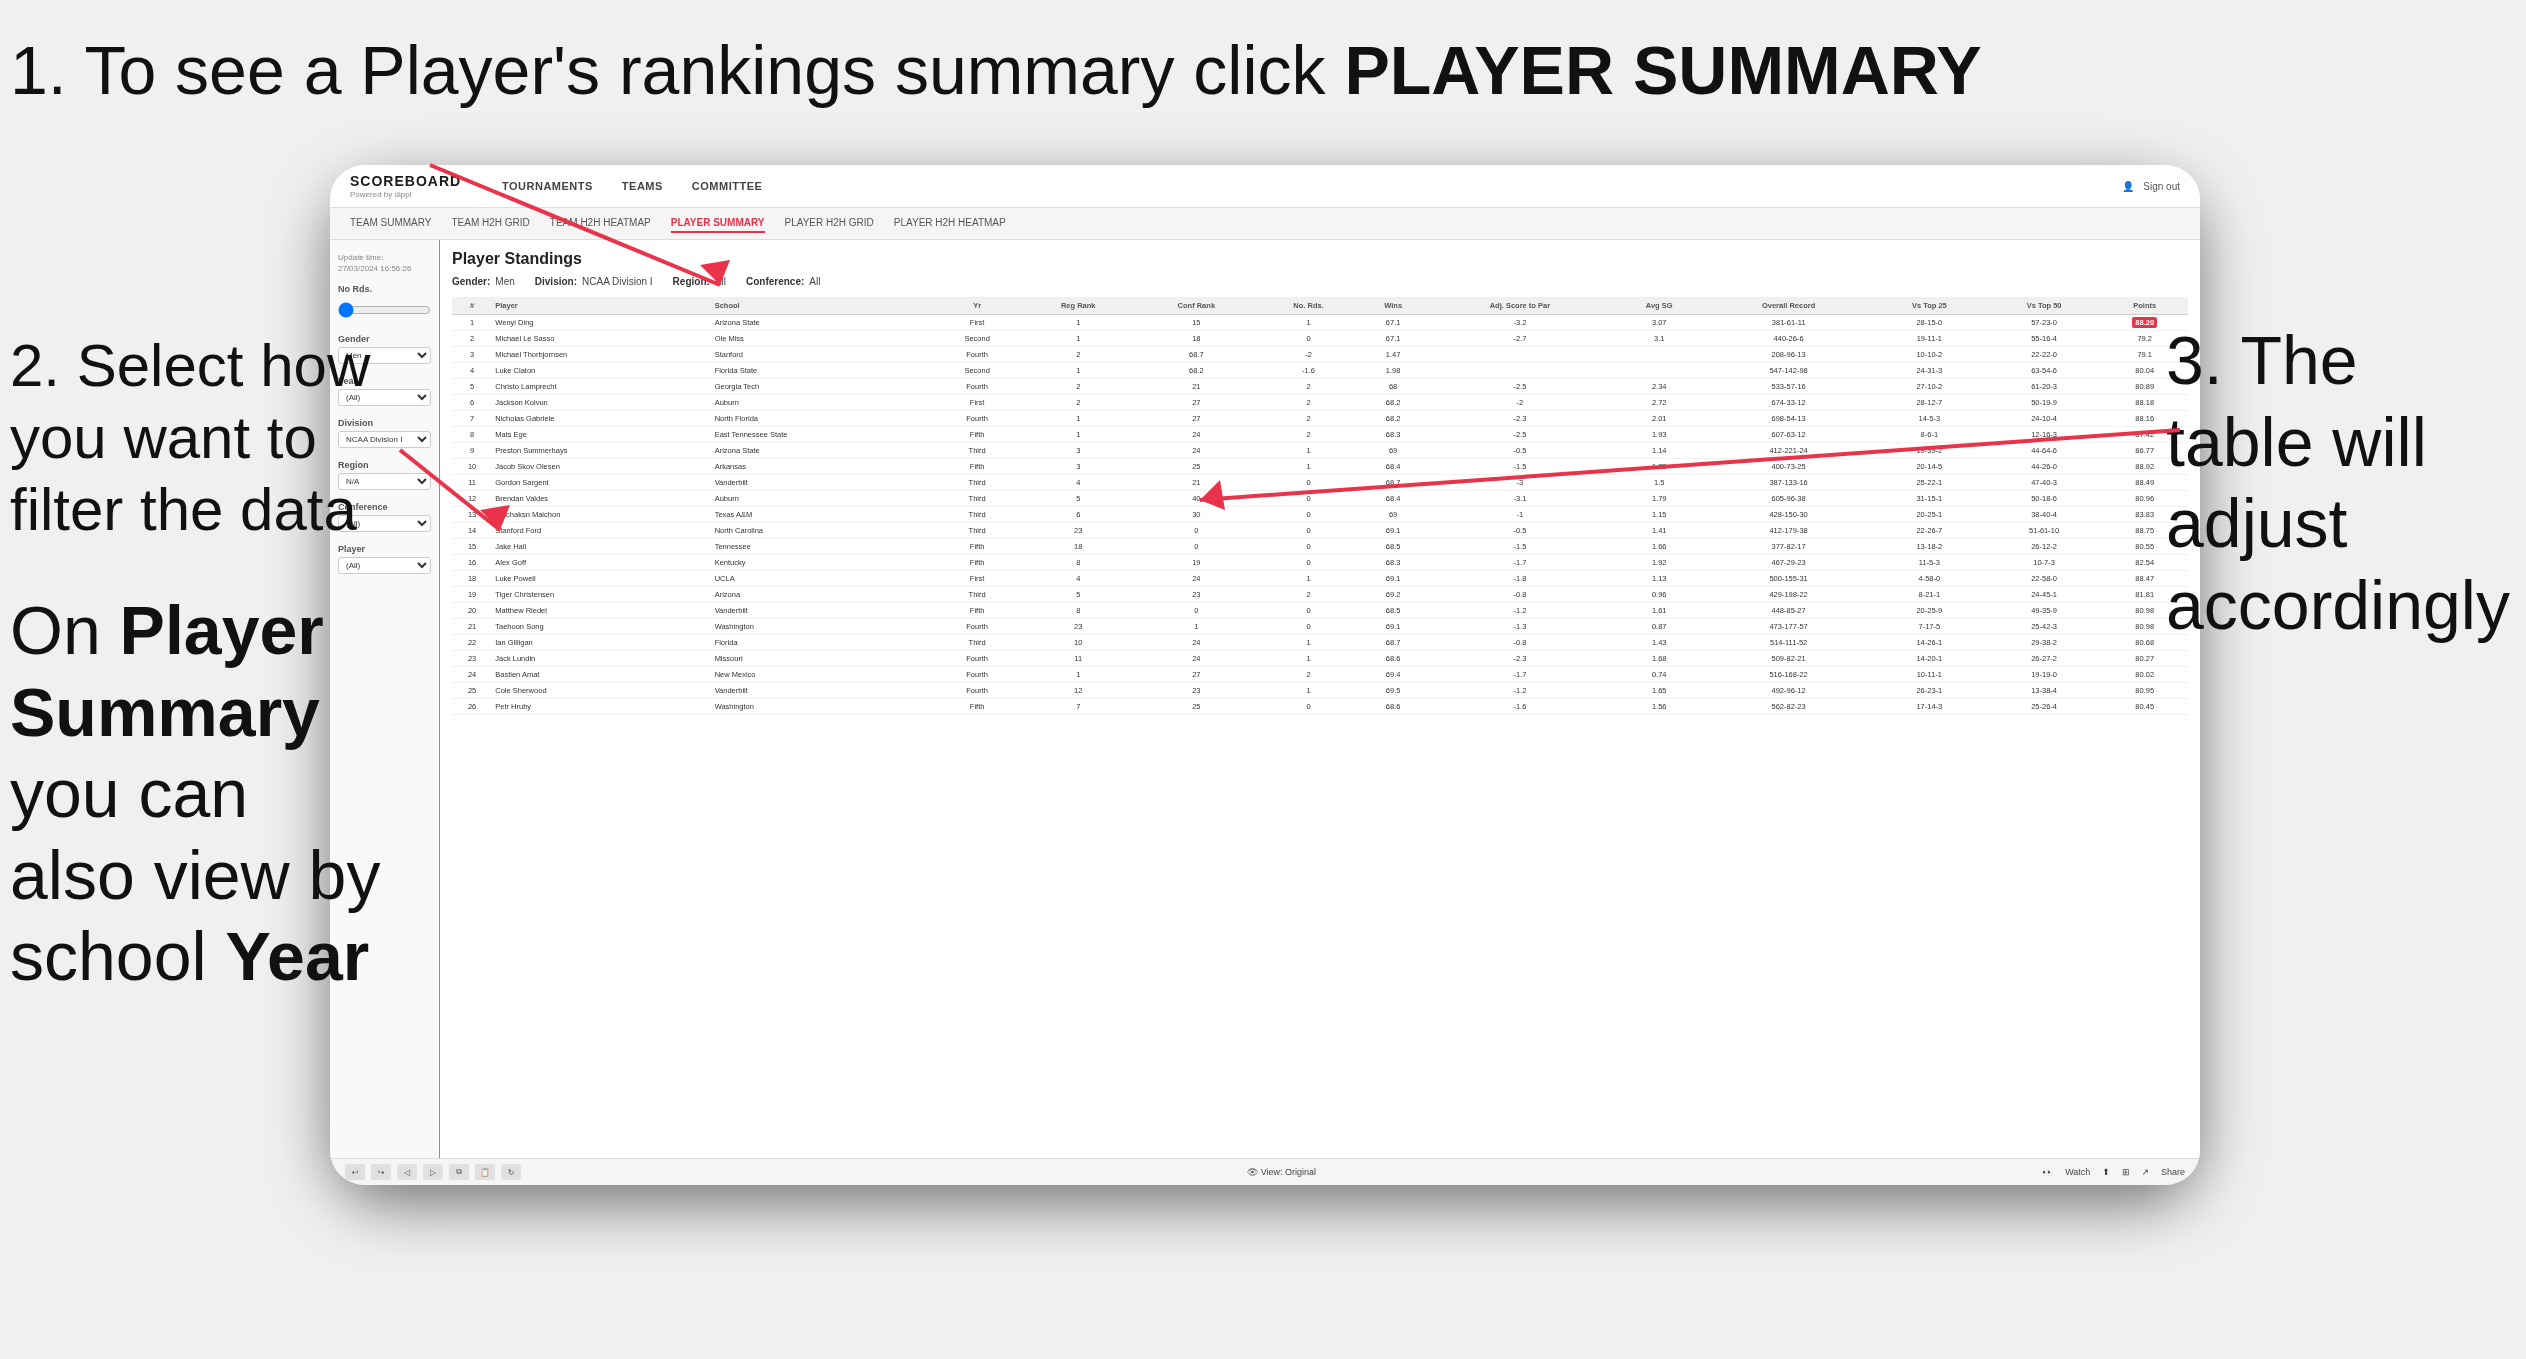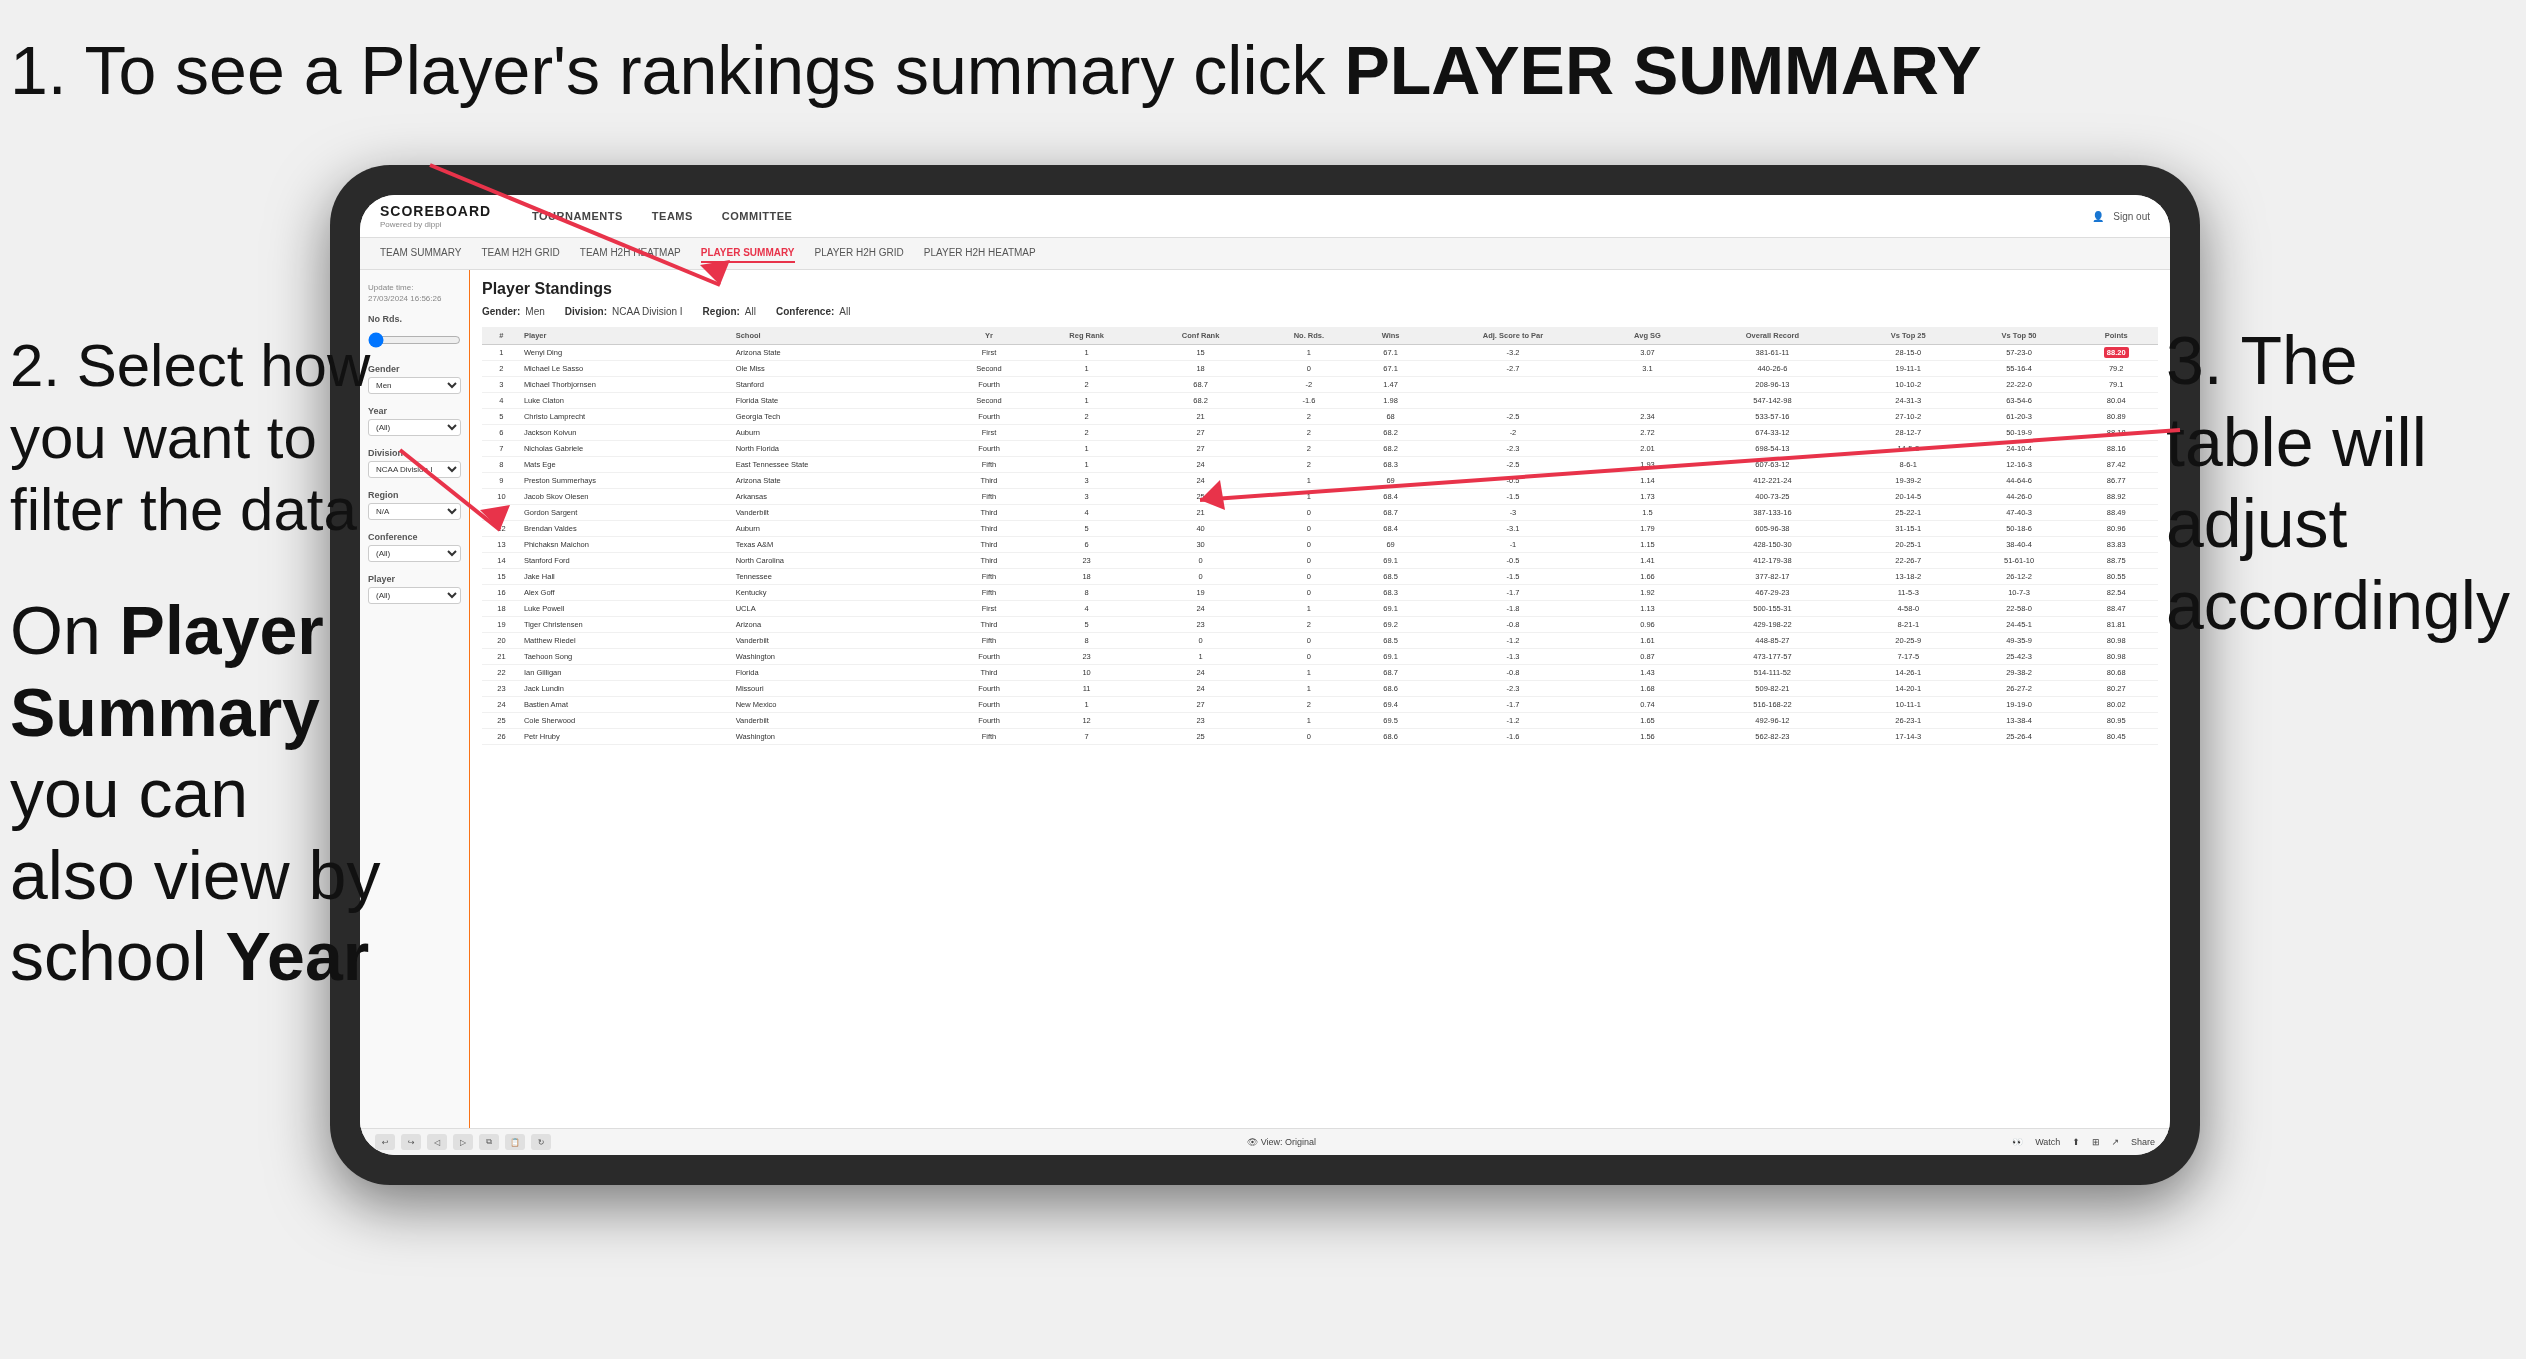--- a/index.html
+++ b/index.html
@@ -46,21 +46,20 @@
 
     
     .tablet {
       position: absolute;
       left: 330px;
       top: 165px;
       width: 1870px;
       height: 1020px;
       background: #2a2a2a;
       border-radius: 60px;
-      padding: 30px;
       box-shadow: 0 20px 60px rgba(0,0,0,0.5);
     }
 
     .tablet-screen {
       width: 100%;
       height: 100%;
       background: #fff;
       border-radius: 35px;
       overflow: hidden;
       display: flex;

